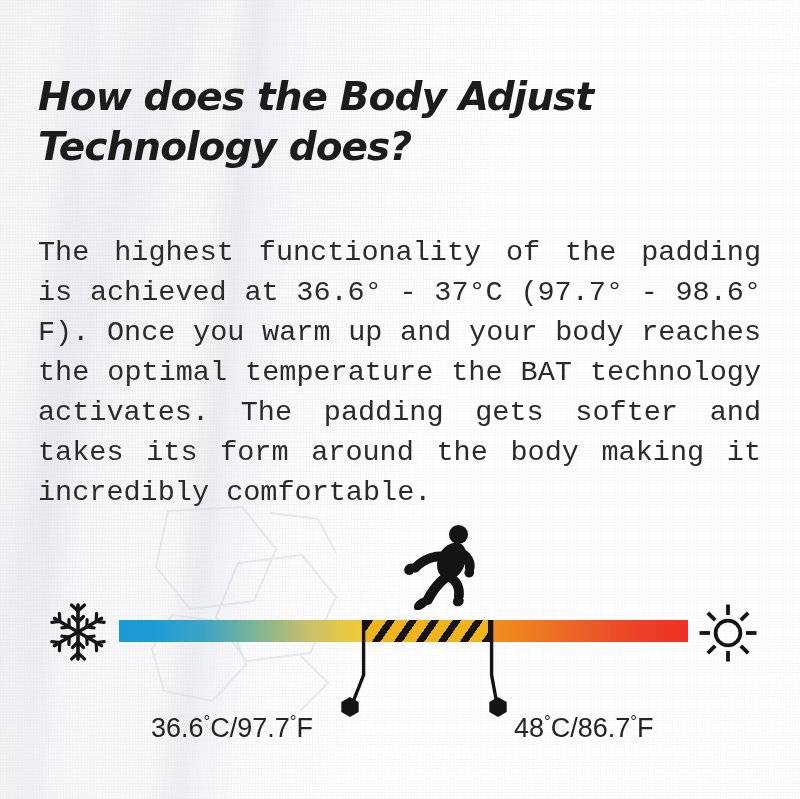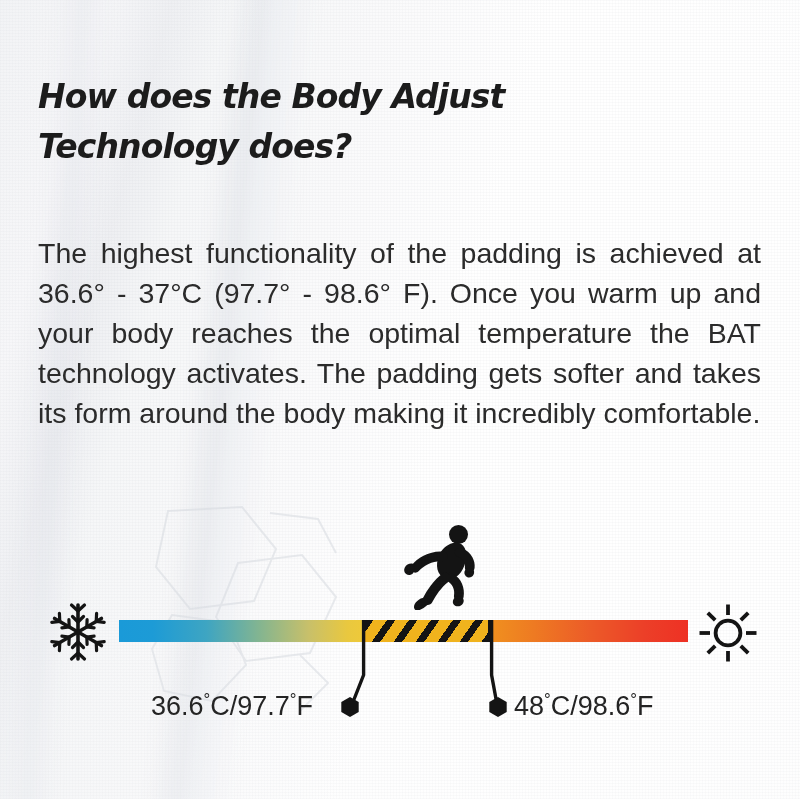--- a/index.html
+++ b/index.html
@@ -102,35 +102,35 @@
 
   
   .headline {
     position: absolute;
     left: 38px;
     top: 72px;
     width: 700px;
     font-family: "DejaVu Sans", sans-serif;
     font-weight: 700;
     font-style: italic;
-    font-size: 33px;
+    font-size: 39px;
     line-height: 50px;
     letter-spacing: -0.9px;
     color: #1c1c1c;
     margin: 0;
   }
   .headline .ln { display: block; }
 
   
   .body-copy {
     position: absolute;
     left: 38px;
     top: 233px;
     width: 723px;
-    font-family: Liberation Sans, sans-serif;
+    font-family: Liberation Mono, monospace;
     font-size: 28.5px;
     line-height: 40px;
     color: #2b2b2b;
     text-align: justify;
     text-justify: inter-word;
     margin: 0;
   }
 
   
   .runner {
@@ -227,20 +227,21 @@
   }
   .leaders svg { display: block; }
 
   .tick-label {
     position: absolute;
     font-family: "Liberation Sans", sans-serif;
     font-size: 27px;
     line-height: 30px;
     color: #242424;
     white-space: nowrap;
+    margin-top: 22px;
   }
   .tick-label.left  { left: 151px; top: 691px; }
   .tick-label.right { left: 514px; top: 691px; }
   .tick-label sup {
     font-size: 0.62em;
     vertical-align: super;
     line-height: 0;
   }
 </style>
 </head>
@@ -384,16 +385,16 @@
         <polygon points="498,101 506.7,106 506.7,116 498,121 489.3,116 489.3,106"></polygon>
       </g>
     </svg>
   </div>
 
   <div class="tick-label left">
     <span>36.6</span><sup>°</sup><span>C</span><span>/97.7</span><sup>°</sup><span>F</span>
   </div>
 
   <div class="tick-label right">
-    <span>48</span><sup>°</sup><span>C</span><span>/98.6</span><sup>°</sup><span>F</span>
+    <span>48</span><sup>°</sup><span>C</span><span>/86.7</span><sup>°</sup><span>F</span>
   </div>
 
 </div>
 
 </body></html>

